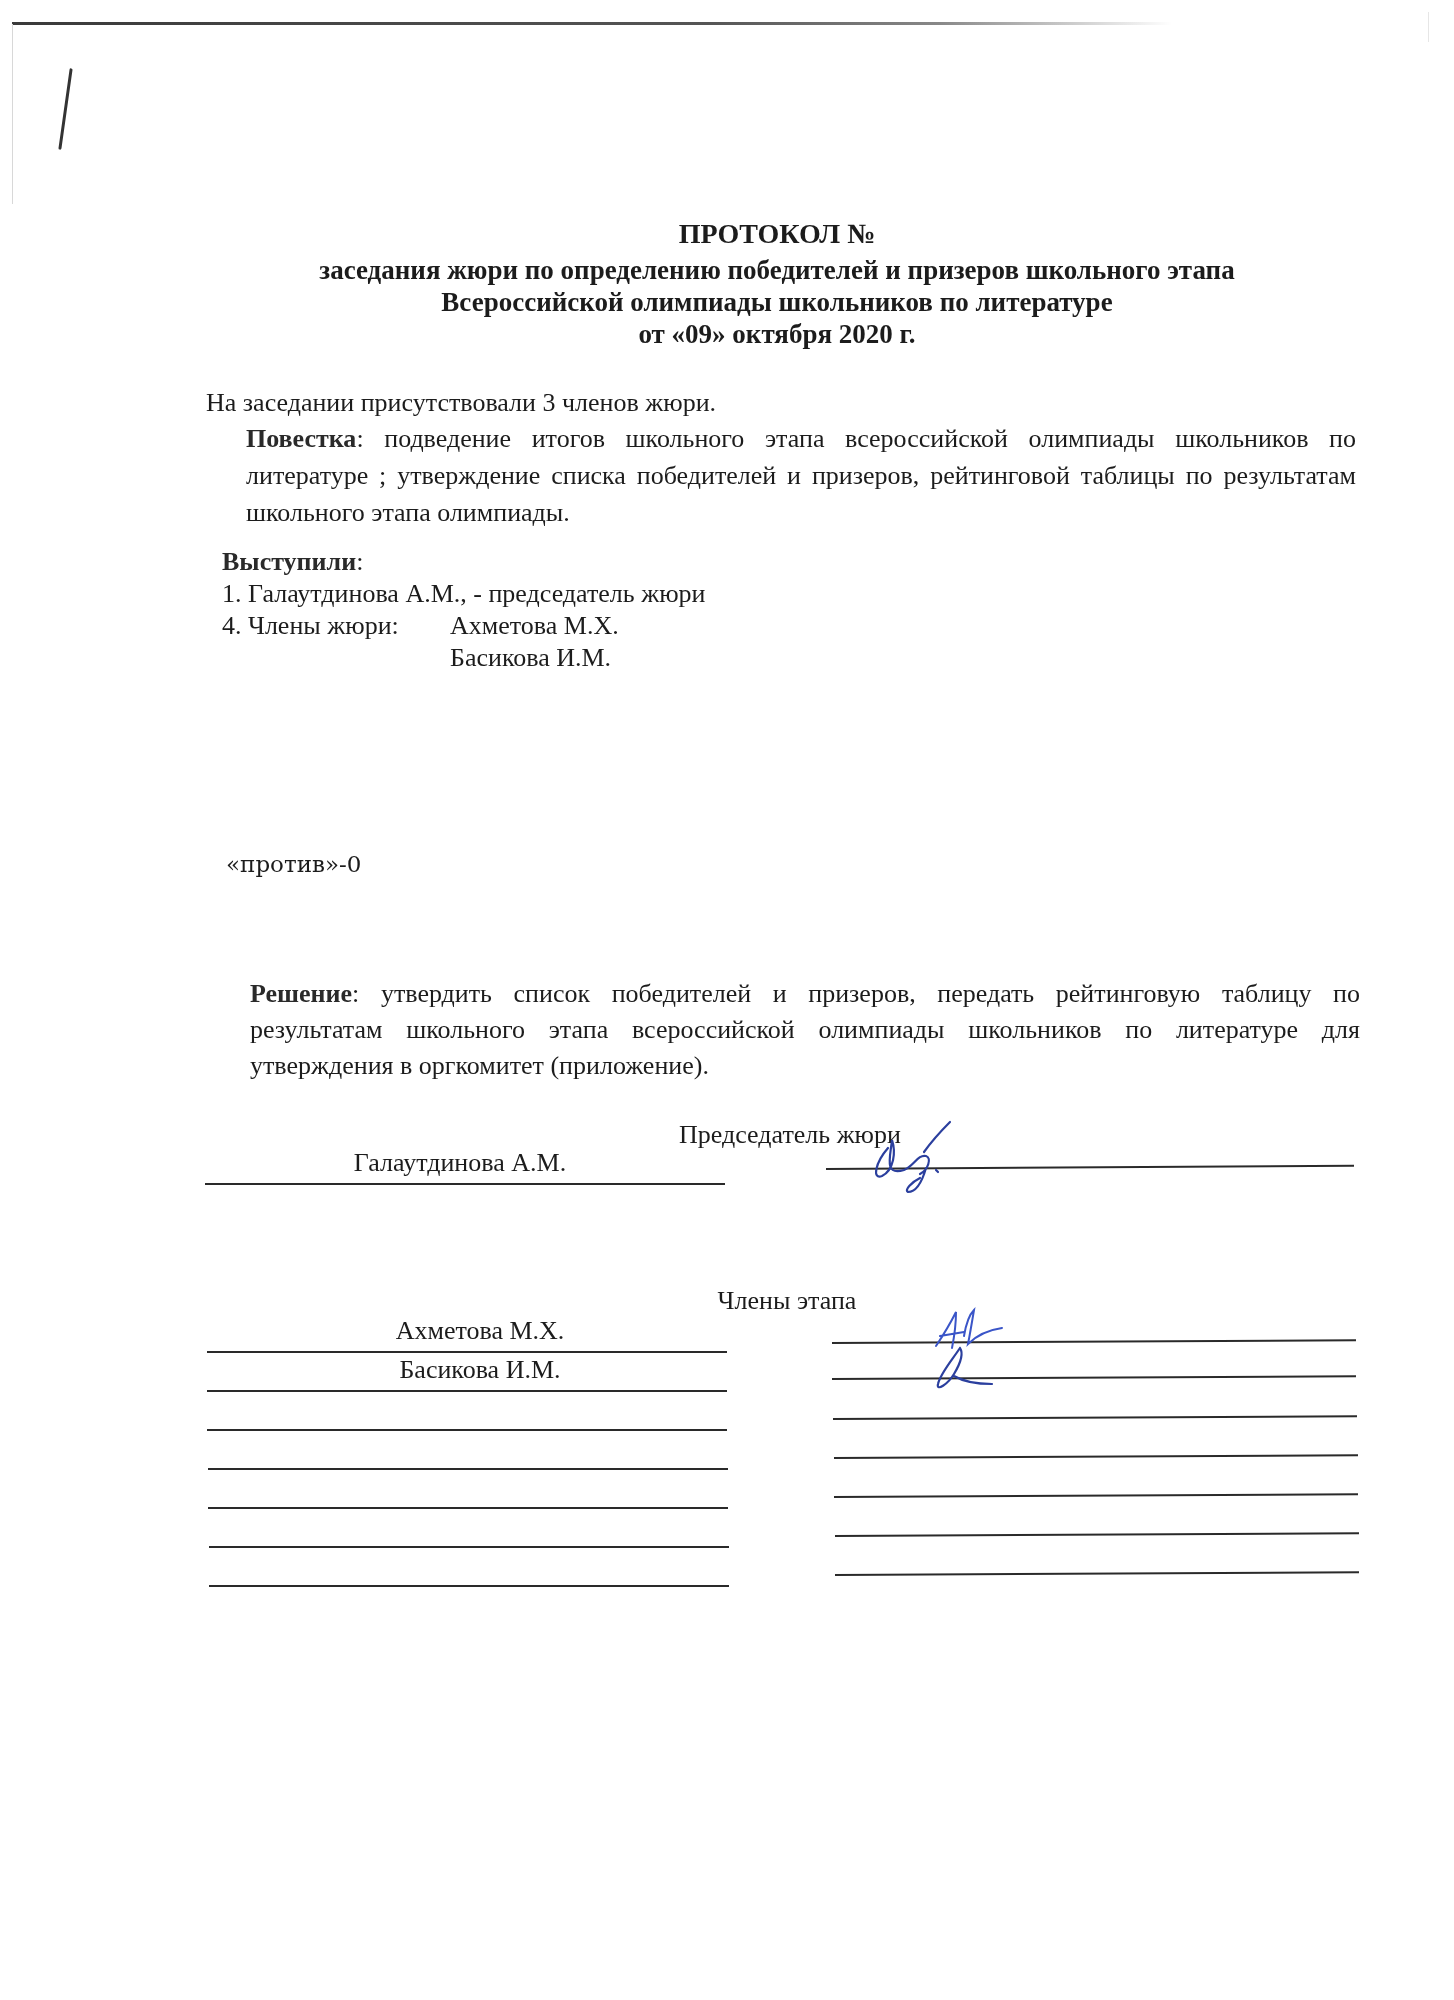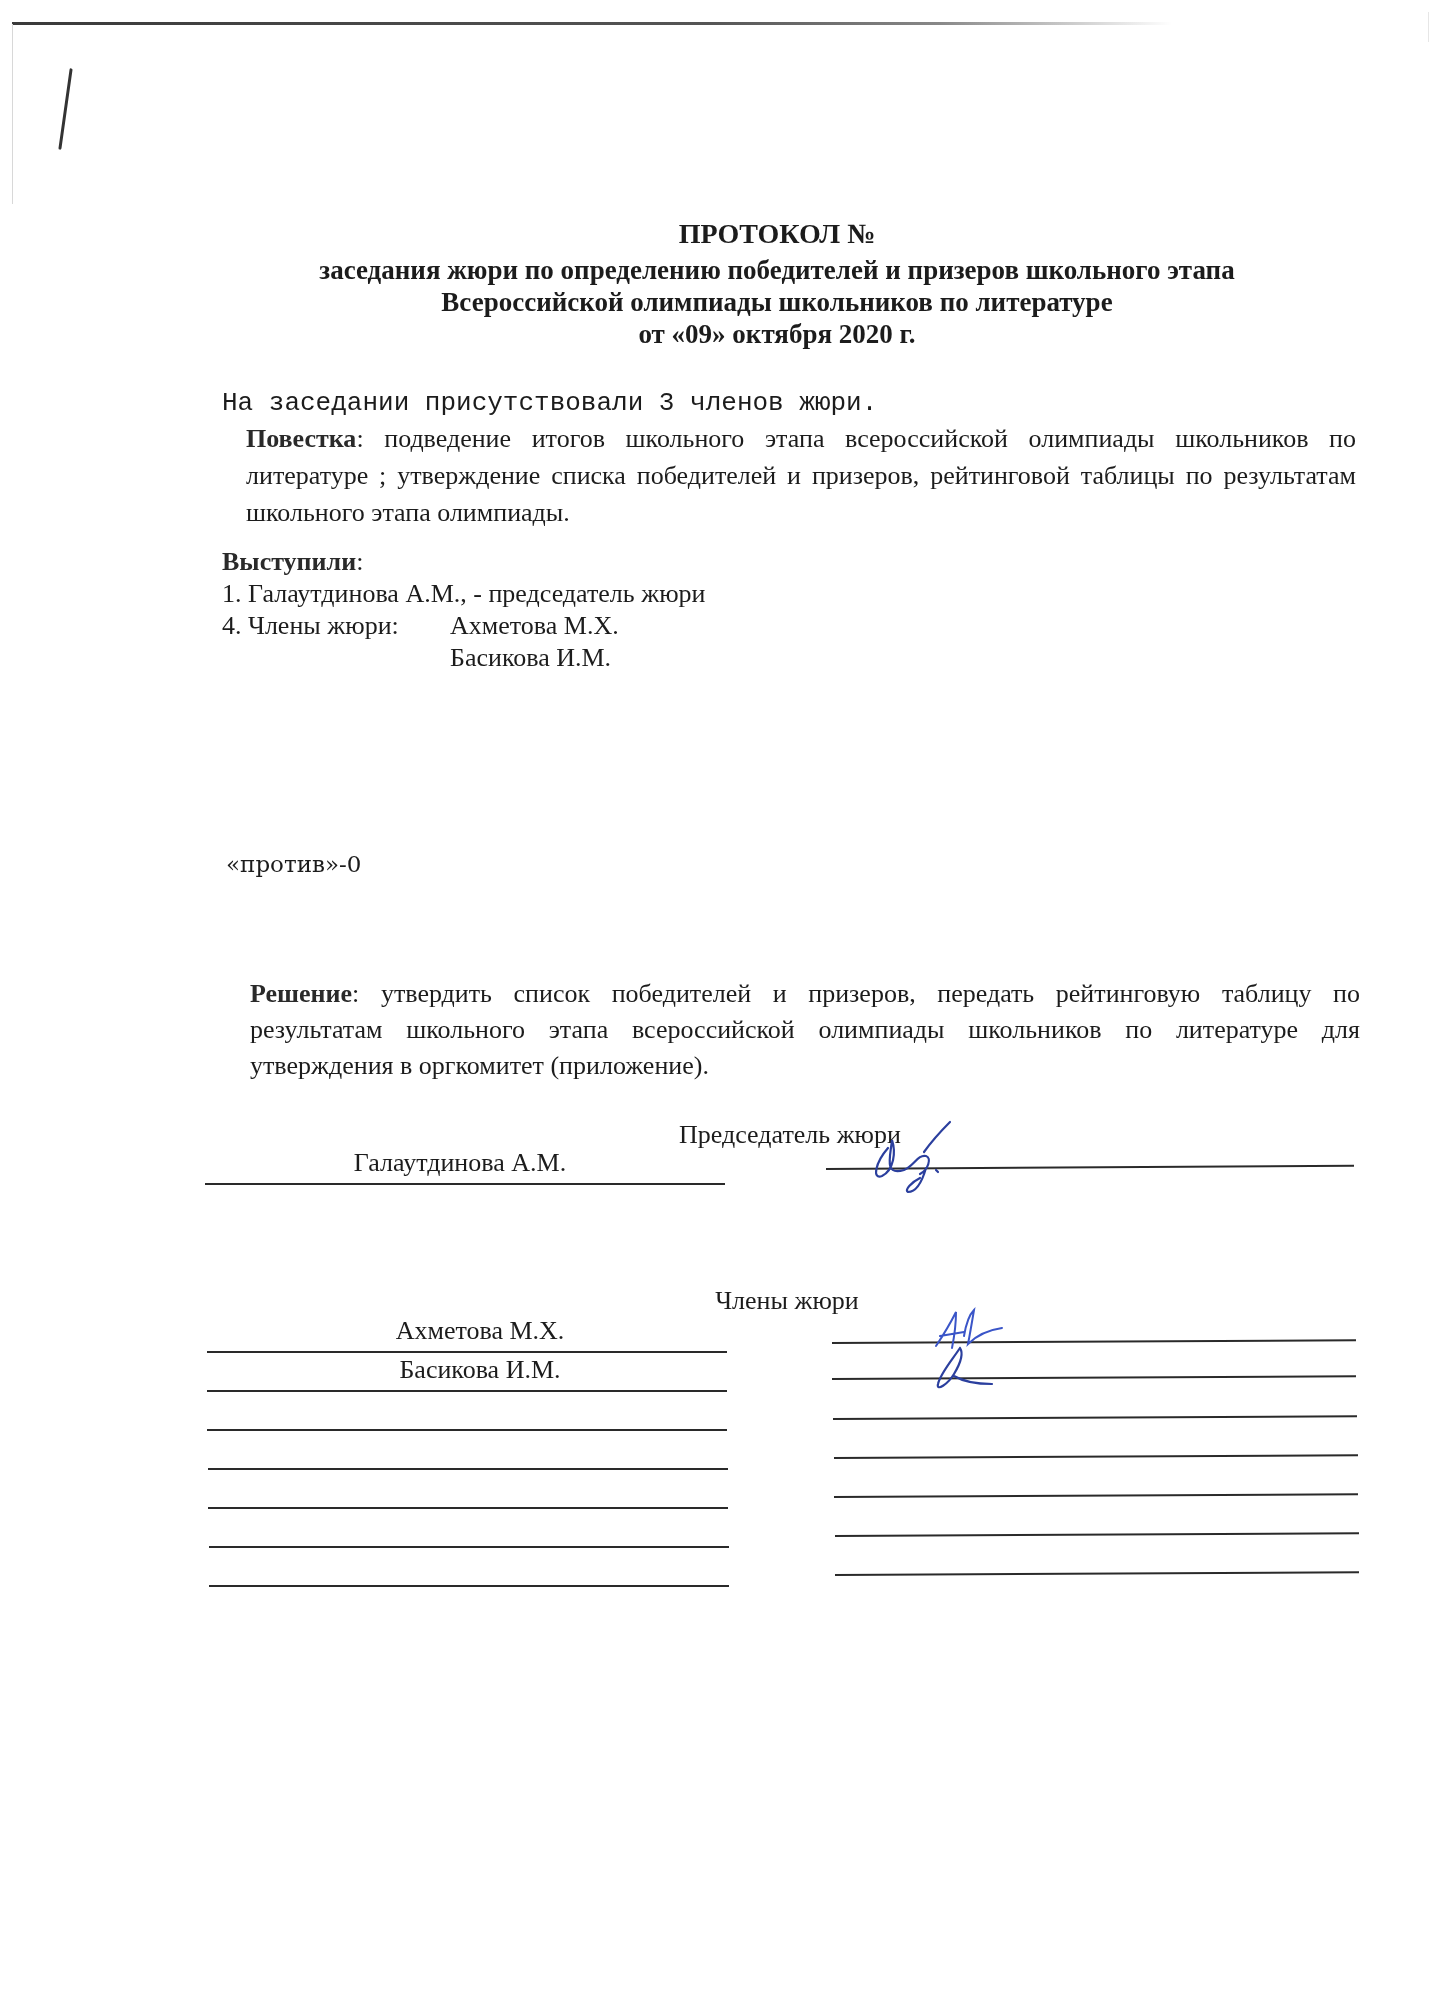--- a/index.html
+++ b/index.html
@@ -94,21 +94,21 @@
 <div class="scan-edge-right"></div>
 <div class="pen-mark"></div>
 
 <div class="header" style="top:218px;">
   <span class="line" style="font-size:28px; margin-bottom:4px;">ПРОТОКОЛ №</span>
   <span class="line">заседания жюри по определению победителей и призеров школьного этапа</span>
   <span class="line">Всероссийской олимпиады школьников по  литературе</span>
   <span class="line">от «09»  октября 2020 г.</span>
 </div>
 
-<div class="text" style="left:222px; top:386px; width:1110px;font-family:Liberation Mono, monospace;">На заседании присутствовали   3  членов жюри.</div>
+<div class="text" style="left:206px; top:386px; width:1110px;">На заседании присутствовали   3  членов жюри.</div>
 
 <div class="text justify" style="left:222px; top:420px; width:1110px; line-height:37px;">
   <span class="bold">Повестка</span><span>: подведение итогов школьного этапа всероссийской олимпиады школьников по литературе ; утверждение списка победителей и призеров, рейтинговой таблицы по результатам школьного этапа олимпиады.</span>
 </div>
 
 <div class="text" style="left:222px; top:546px; width:900px; line-height:32px;">
   <div>
     <span class="bold">Выступили</span><span>:</span>
   </div>
   <div>1. Галаутдинова А.М., - председатель жюри</div>
@@ -130,21 +130,21 @@
 </div>
 
 <div class="sig-label" style="left:640px; top:1112px; width:300px;margin-top:8px;">Председатель жюри</div>
 <div class="sig-label" style="left:300px; top:1148px; width:320px;">Галаутдинова А.М.</div>
 <div class="rule" style="left:205px; top:1183px; width:520px;"></div>
 <div class="rule" style="left:826px; top:1168px; width:528px; transform:rotate(-0.35deg); transform-origin:left;"></div>
 <svg class="sig-svg" style="left:860px; top:1118px;" width="110" height="80" viewBox="0 0 110 80">
   <path d="M28 30 C 15 45, 12 62, 22 58 C 34 52, 36 34, 32 22 C 30 40, 24 58, 44 52 C 54 48, 58 36, 66 38 C 72 40, 68 52, 60 56 M 64 34 C 74 20, 82 12, 90 4 M 66 50 C 62 64, 56 74, 48 74 C 44 72, 52 64, 60 60 M 76 52 l2 2" fill="none" stroke="#2b3f9e" stroke-width="2.2" stroke-linecap="round"></path>
 </svg>
 
-<div class="sig-label" style="left:662px; top:1286px; width:250px;">Члены жюри</div>
+<div class="sig-label" style="left:662px; top:1286px; width:250px;">Члены этапа</div>
 <div class="sig-label" style="left:330px; top:1316px; width:300px;">Ахметова М.Х.</div>
 <div class="rule" style="left:207px; top:1351px; width:520px;"></div>
 <div class="rule" style="left:832px; top:1342px; width:524px; transform:rotate(-0.3deg); transform-origin:left;"></div>
 <svg class="sig-svg" style="left:930px; top:1306px;" width="100" height="50" viewBox="0 0 100 50">
   <path d="M6 40 C 14 28, 22 14, 26 6 C 26 20, 24 32, 22 42 M 10 30 L 34 26 M 34 30 C 36 18, 40 8, 44 4 C 42 16, 40 28, 38 38 C 46 30, 58 24, 72 22" fill="none" stroke="#3a55c8" stroke-width="2" stroke-linecap="round"></path>
 </svg>
 
 <div class="sig-label" style="left:330px; top:1355px; width:300px;">Басикова И.М.</div>
 <div class="rule" style="left:207px; top:1390px; width:520px;"></div>
 <div class="rule" style="left:832px; top:1378px; width:524px; transform:rotate(-0.3deg); transform-origin:left;"></div>

